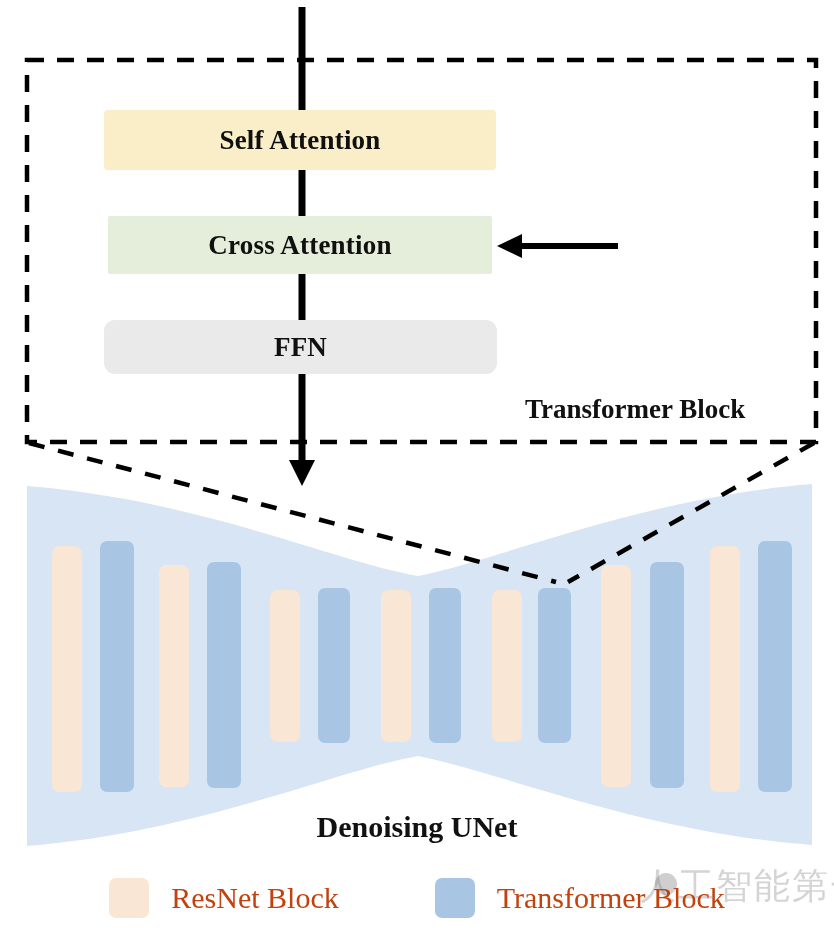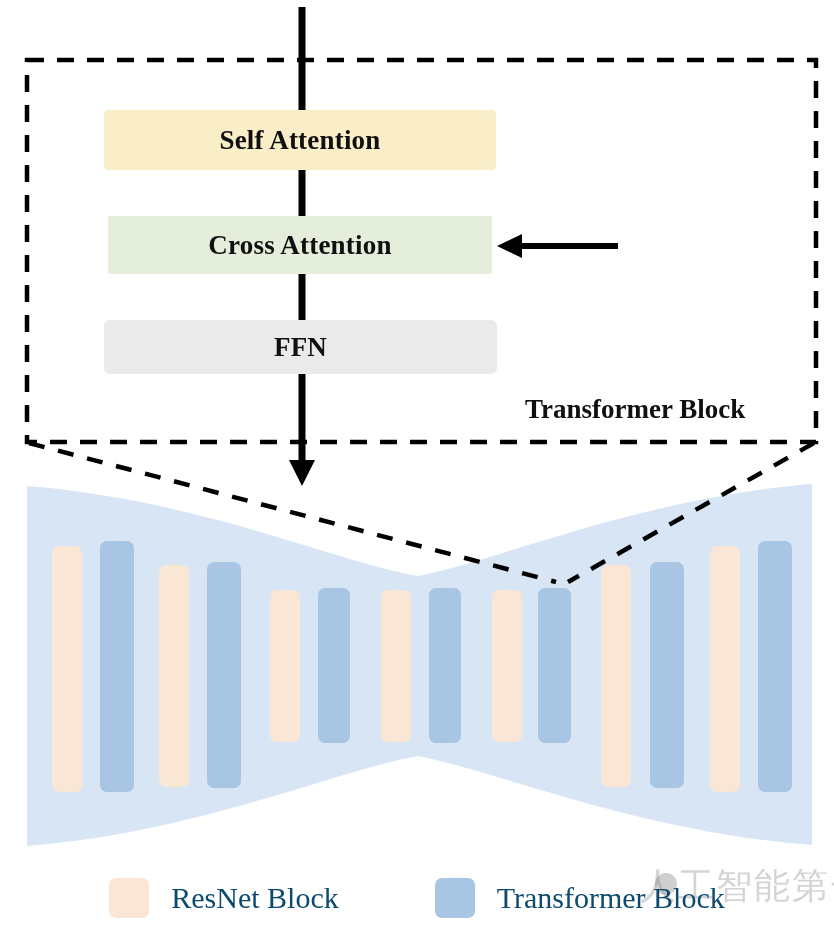--- a/index.html
+++ b/index.html
@@ -57,21 +57,21 @@
     background: #e4eedb;
     border-radius: 2px;
     font-size: 27px;
   }
   #box-ffn {
     left: 104px;
     top: 320px;
     width: 393px;
     height: 54px;
     background: #eaeaea;
-    border-radius: 6px;
+    border-radius: 11px;
     font-size: 27px;
   }
 
   
   .plain-label {
     position: absolute;
     white-space: nowrap;
     color: #111111;
   }
   #label-text-embed {
@@ -114,21 +114,21 @@
   }
   .legend-swatch {
     width: 40px;
     height: 40px;
     border-radius: 7px;
   }
   .legend-swatch.resnet { background: #fae6d5; }
   .legend-swatch.transformer { background: #a8c6e4; }
   .legend-text {
     font-size: 30px;
-    color: #0c4a6e;
+    color: #c2410c;
     white-space: nowrap;
   }
 
   
   #watermark {
     position: absolute;
     left: 640px;
     top: 862px;
     font-size: 36px;
     color: rgba(120,120,120,0.32);
@@ -198,20 +198,21 @@
 
   <div class="tb-box" id="box-self-attention">Self Attention</div>
 
   <div class="tb-box" id="box-cross-attention">Cross Attention</div>
 
   <div class="tb-box" id="box-ffn">FFN</div>
 
 
   <div class="plain-label" id="label-transformer-block">Transformer Block</div>
 
+  <div class="plain-label" id="label-denoising-unet">Denoising UNet</div>
 
   <div id="watermark-dot"></div>
   <div id="watermark">人工智能第一位</div>
 
   <div id="legend">
     <div class="legend-entry">
       <span class="legend-swatch resnet"></span>
       <span class="legend-text">ResNet Block</span>
     </div>
     <div class="legend-entry">

